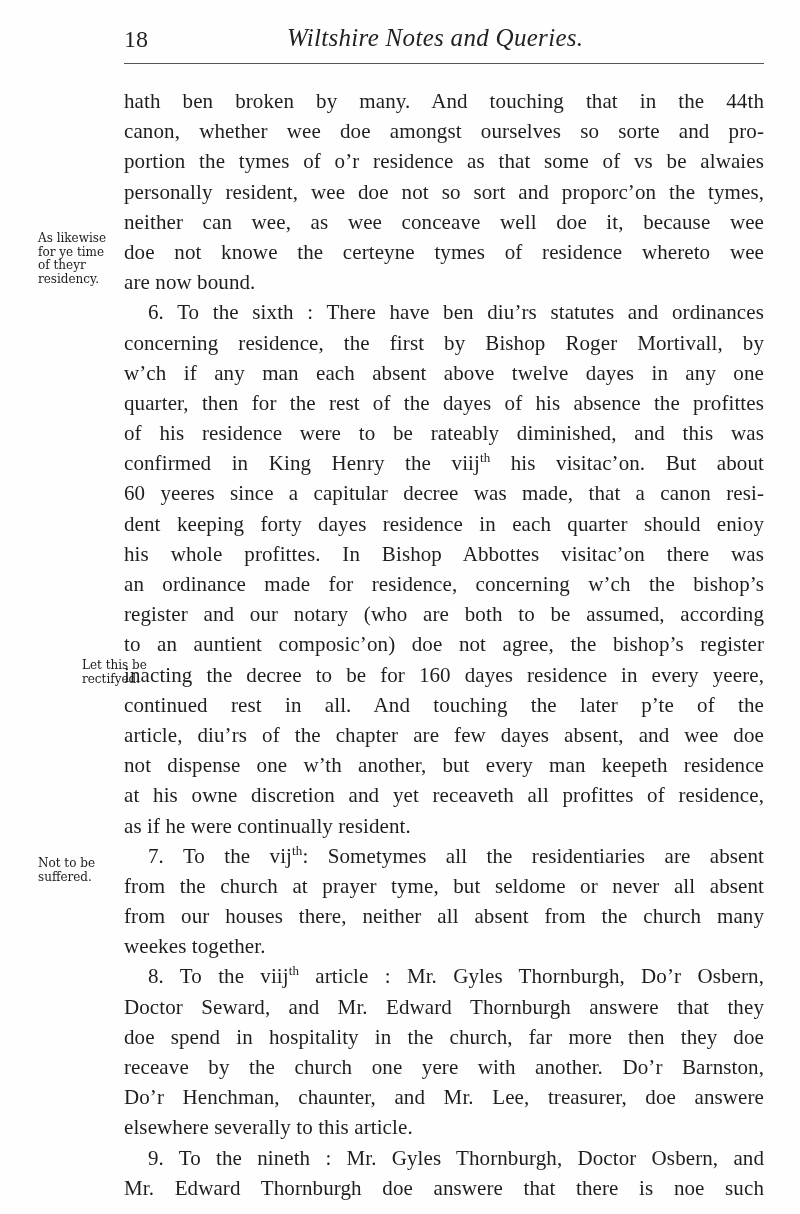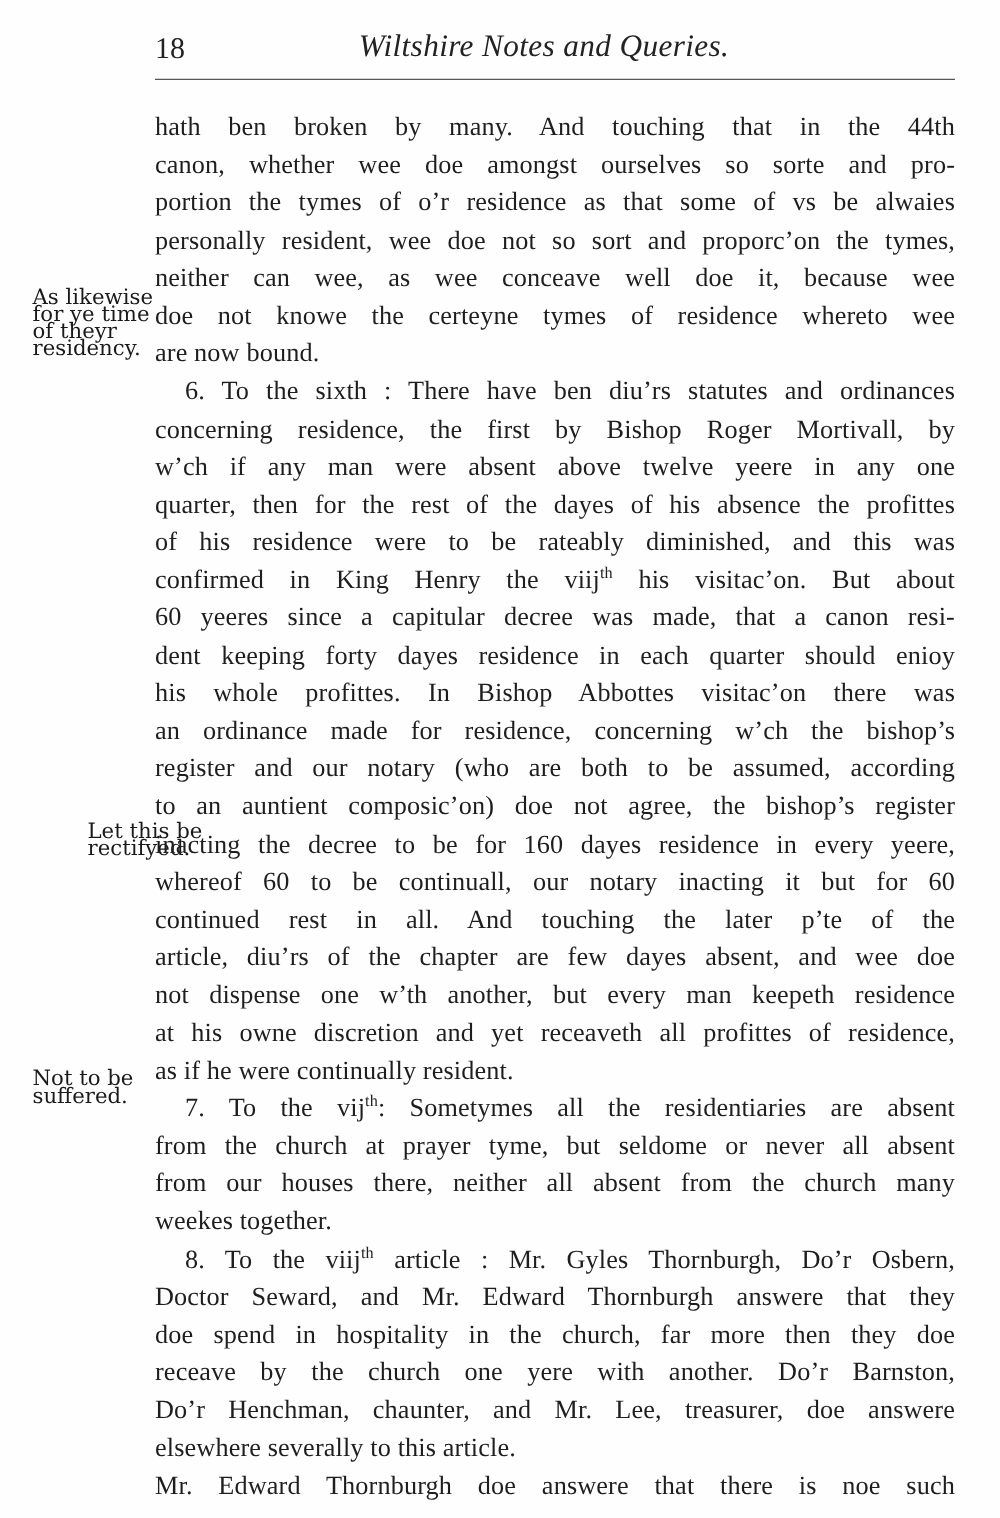--- a/index.html
+++ b/index.html
@@ -76,24 +76,24 @@
     .line.indent {
       padding-left: 24px;
     }
     sup {
       font-size: 13px;
       line-height: 0;
       vertical-align: 8px;
     }
     .margin-note {
       position: absolute;
-      left: 26px;
+      left: 38px;
       width: 92px;
       font-family: "DejaVu Serif", "Liberation Serif", serif;
-      font-size: 17px;
+      font-size: 12px;
       line-height: 13.5px;
       color: #1a1a1a;
     }
     .margin-note .mn-line {
       display: block;
       white-space: nowrap;
     }
   </style>
 </head>
 <body>
@@ -125,47 +125,47 @@
     <div class="line">hath ben broken by many.  And touching that in the 44th</div>
     <div class="line">canon, whether wee doe amongst ourselves so sorte and pro-</div>
     <div class="line">portion the tymes of o’r residence as that some of vs be alwaies</div>
     <div class="line">personally resident, wee doe not so sort and proporc’on the tymes,</div>
     <div class="line">neither can wee, as wee conceave well doe it, because wee</div>
     <div class="line">doe not knowe the certeyne tymes of residence whereto wee</div>
     <div class="line last">are now bound.</div>
 
     <div class="line indent">6. To the sixth : There have ben diu’rs statutes and ordinances</div>
     <div class="line">concerning residence, the first by Bishop Roger Mortivall, by</div>
-    <div class="line">w’ch if any man were absent above twelve yeere in any one</div>
+    <div class="line">w’ch if any man each absent above twelve dayes in any one</div>
     <div class="line">quarter, then for the rest of the dayes of his absence the profittes</div>
     <div class="line">of his residence were to be rateably diminished, and this was</div>
     <div class="line"><span>confirmed in King Henry the viij</span><sup>th</sup><span> his visitac’on.  But about</span></div>
     <div class="line">60 yeeres since a capitular decree was made, that a canon resi-</div>
     <div class="line">dent keeping forty dayes residence in each quarter should enioy</div>
     <div class="line">his whole profittes.  In Bishop Abbottes visitac’on there was</div>
     <div class="line">an ordinance made for residence, concerning w’ch the bishop’s</div>
     <div class="line">register and our notary (who are both to be assumed, according</div>
     <div class="line">to an auntient composic’on) doe not agree, the bishop’s register</div>
     <div class="line">inacting the decree to be for 160 dayes residence in every yeere,</div>
-    <div class="line">whereof 60 to be continuall, our notary inacting it but for 60</div>
     <div class="line">continued rest in all.  And touching the later p’te of the</div>
     <div class="line">article, diu’rs of the chapter are few dayes absent, and wee doe</div>
     <div class="line">not dispense one w’th another, but every man keepeth residence</div>
     <div class="line">at his owne discretion and yet receaveth all profittes of residence,</div>
     <div class="line last">as if he were continually resident.</div>
 
     <div class="line indent"><span>7. To the vij</span><sup>th</sup><span>: Sometymes all the residentiaries are absent</span></div>
     <div class="line">from the church at prayer tyme, but seldome or never all absent</div>
     <div class="line">from our houses there, neither all absent from the church many</div>
     <div class="line last">weekes together.</div>
 
     <div class="line indent"><span>8. To the viij</span><sup>th</sup><span> article : Mr. Gyles Thornburgh, Do’r Osbern,</span></div>
     <div class="line">Doctor Seward, and Mr. Edward Thornburgh answere that they</div>
     <div class="line">doe spend in hospitality in the church, far more then they doe</div>
     <div class="line">receave by the church one yere with another.  Do’r Barnston,</div>
     <div class="line">Do’r Henchman, chaunter, and Mr. Lee, treasurer, doe answere</div>
     <div class="line last">elsewhere severally to this article.</div>
 
+    <div class="line indent">9. To the nineth : Mr. Gyles Thornburgh, Doctor Osbern, and</div>
     <div class="line">Mr. Edward Thornburgh doe answere that there is noe such</div>
 
   </div>
 
 </div>
 
 </body></html>

